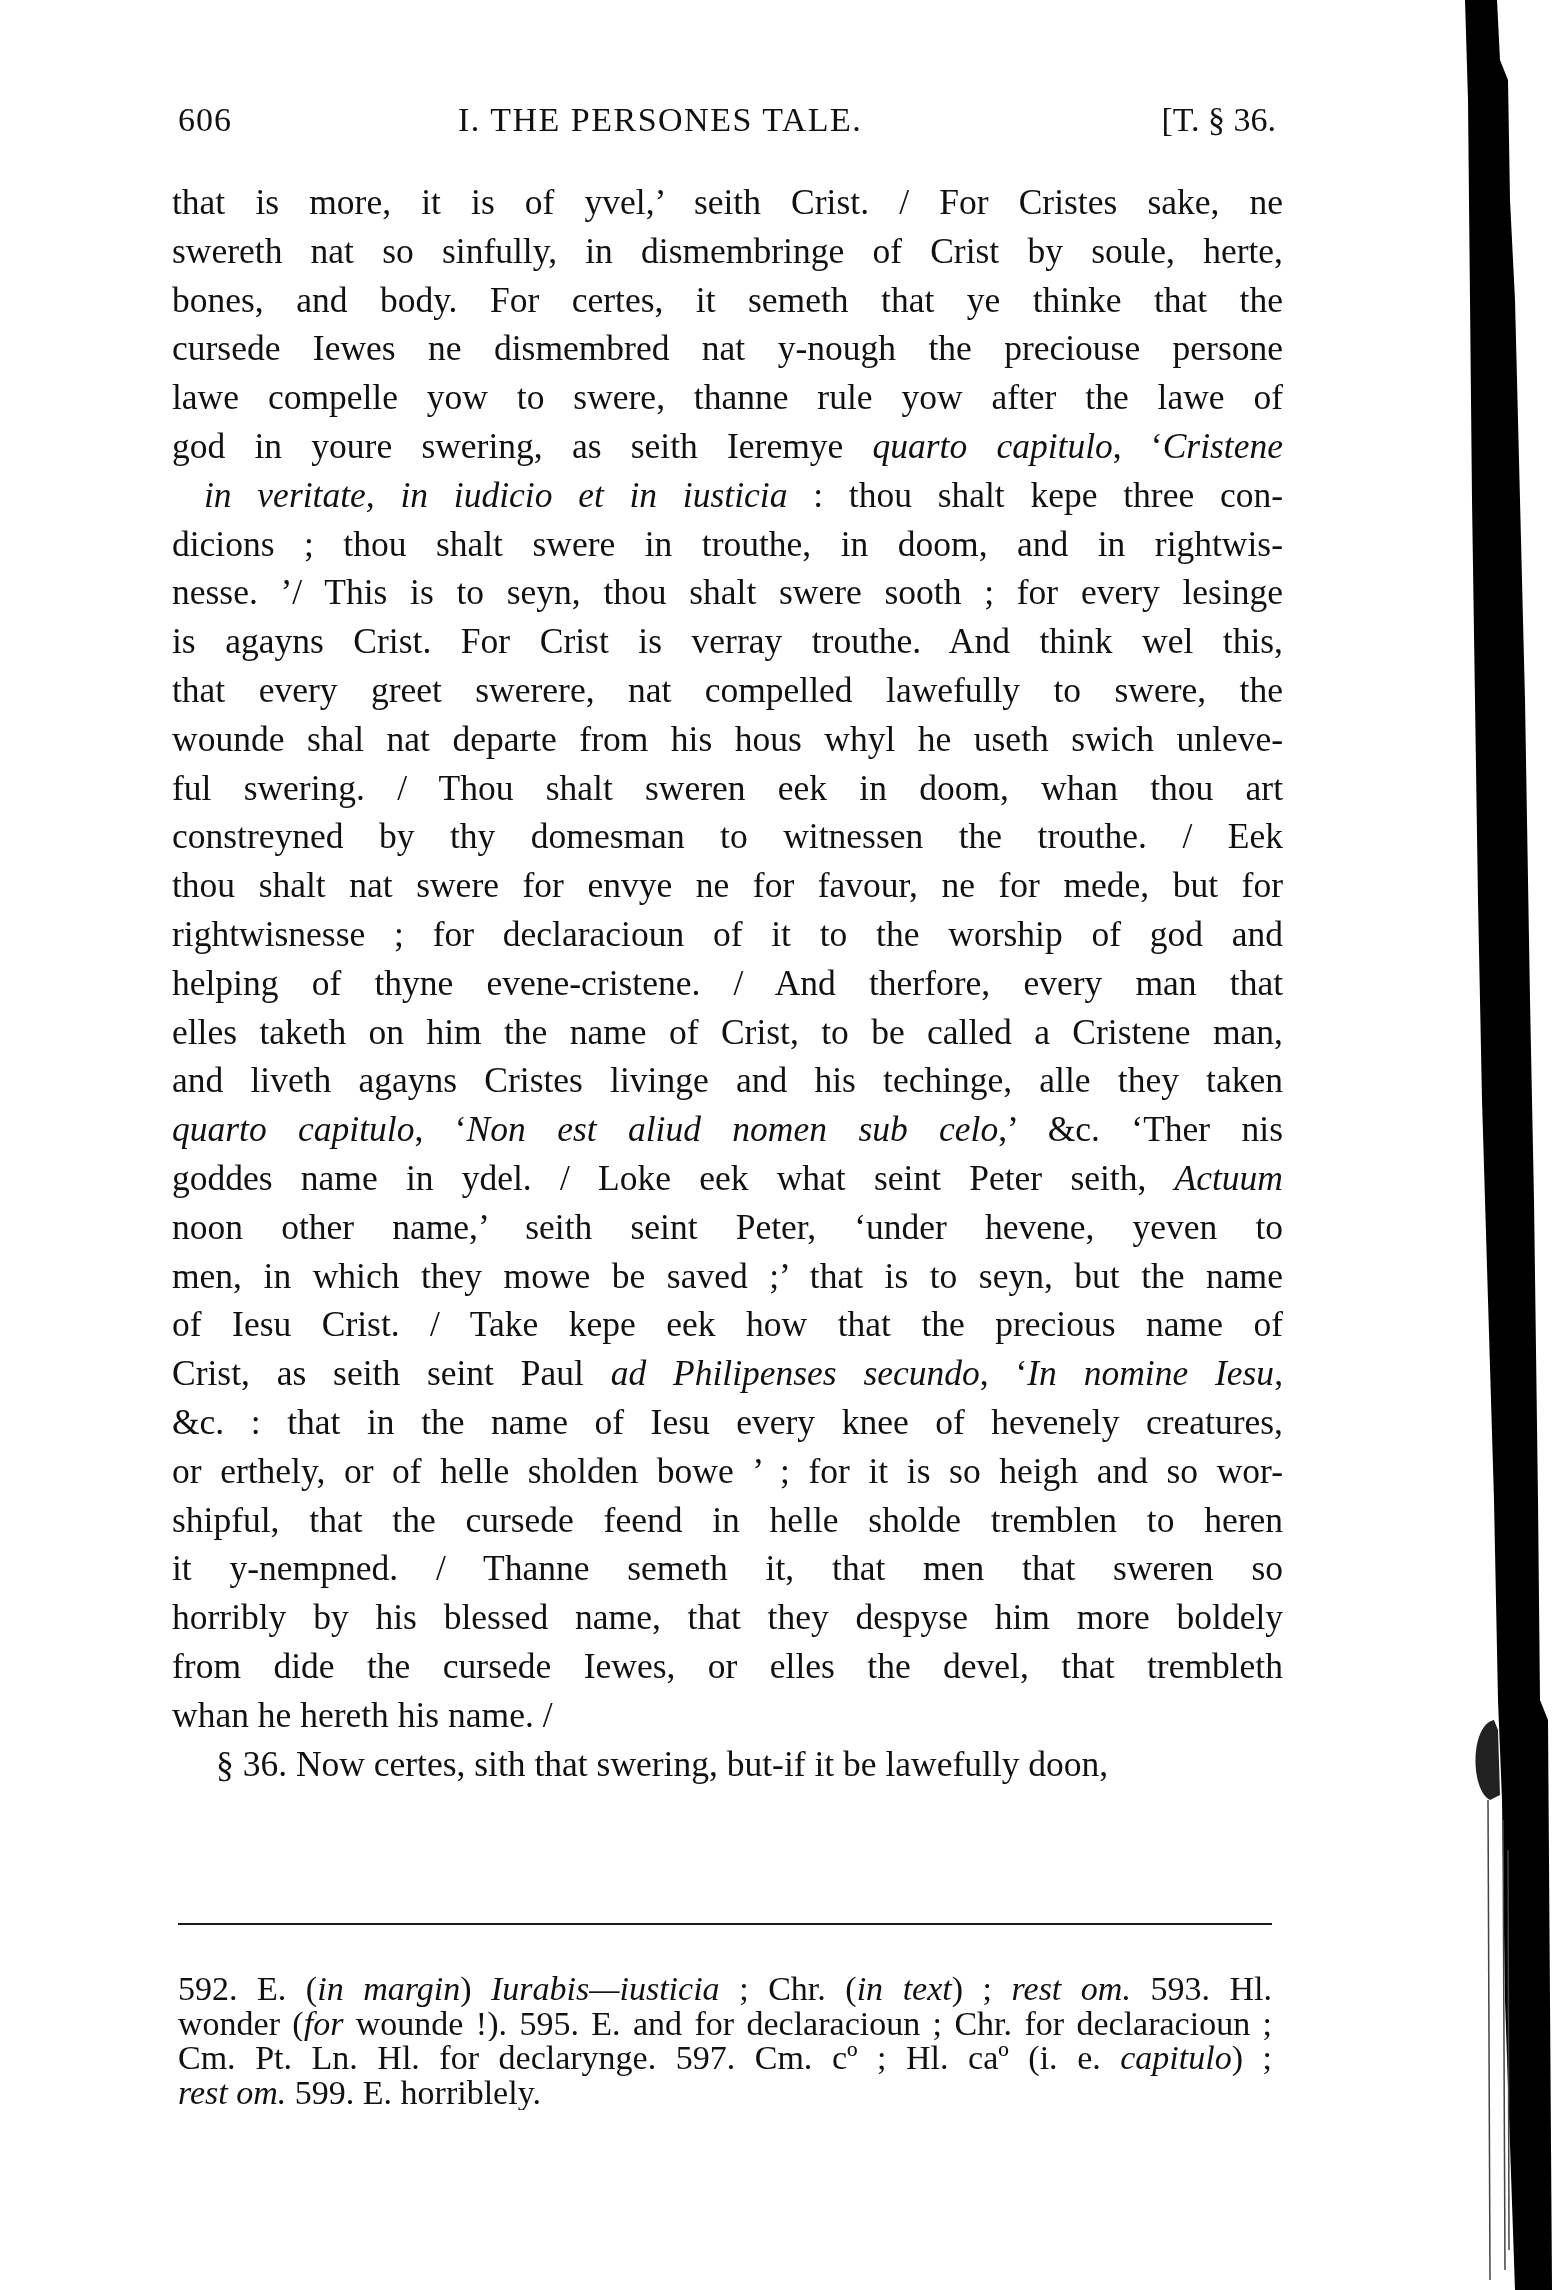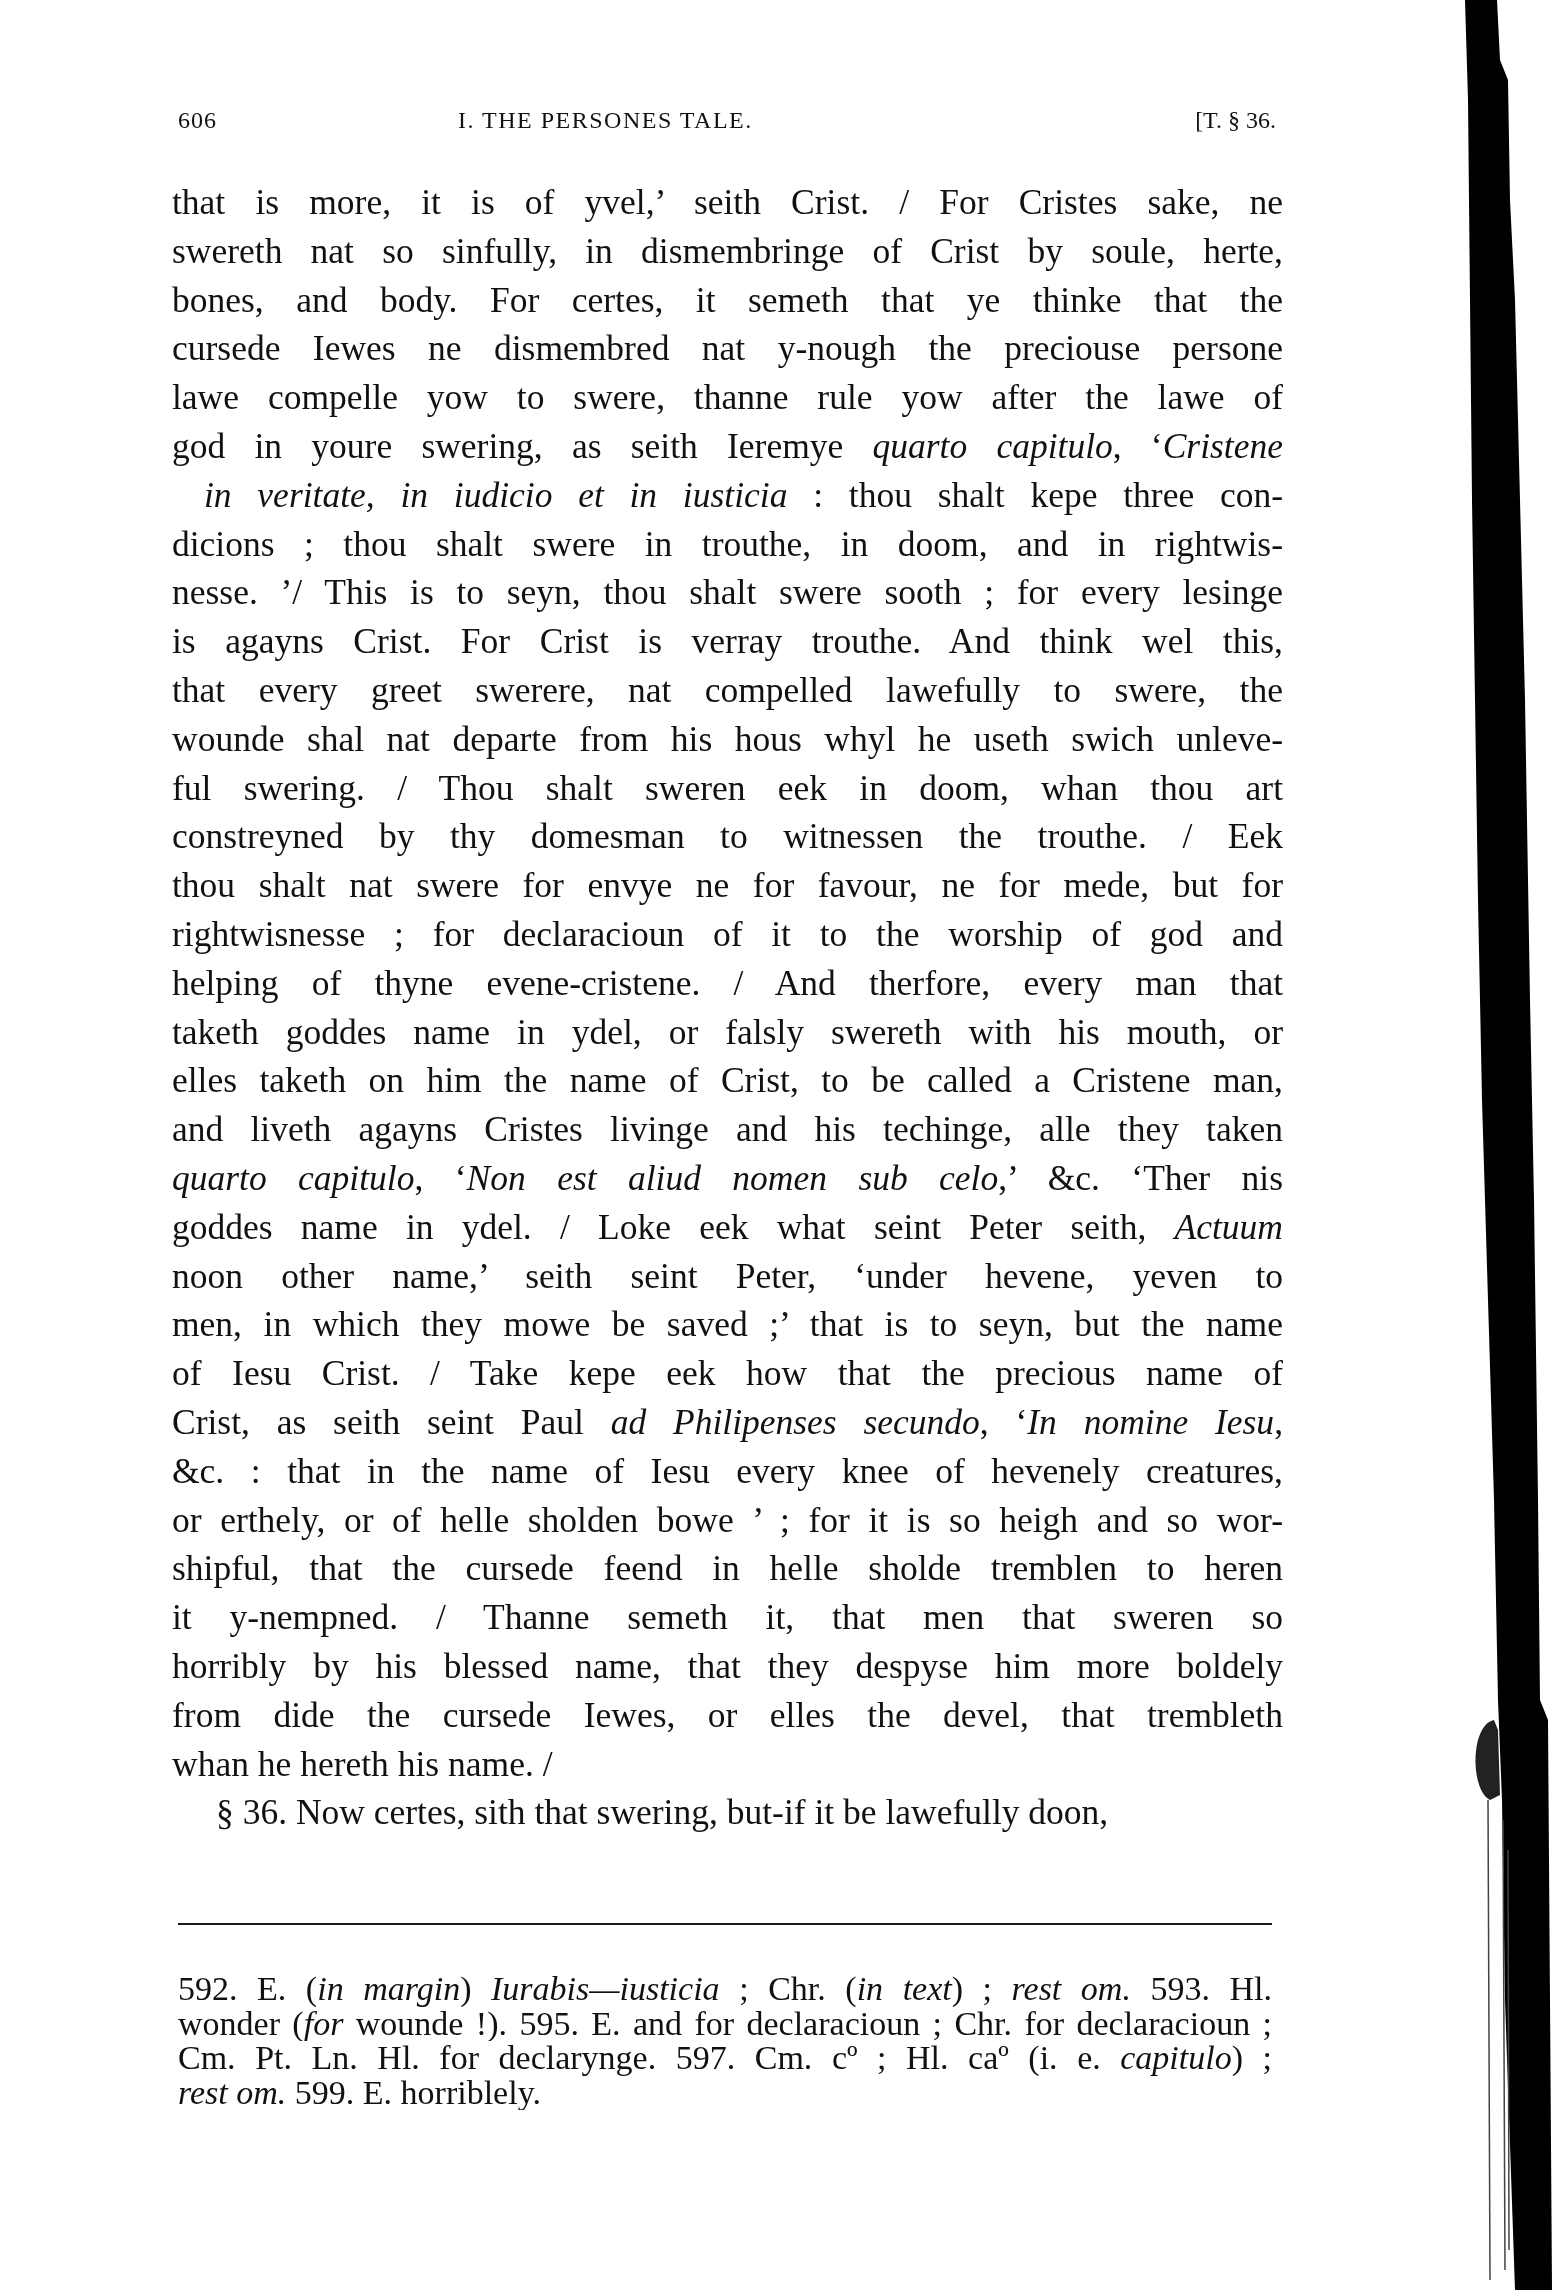--- a/index.html
+++ b/index.html
@@ -1,21 +1,21 @@
 <!DOCTYPE html>
 <html><head>
 <meta charset="utf-8">
 <style>
   html, body { margin: 0; padding: 0; background: #ffffff; }
   body { width: 1558px; height: 2290px; position: relative; overflow: hidden;
          font-family: "Liberation Serif", "DejaVu Serif", serif; color: #111111; }
   .page { position: absolute; left: 0; top: 0; width: 1558px; height: 2290px; }
 
   .running-head { position: absolute; top: 100px; left: 178px; width: 1098px; height: 40px;
-                  font-size: 24px; line-height: 40px; }
+                  font-size: 34px; line-height: 40px; }
   .rh-page { position: absolute; left: 0; top: 0; letter-spacing: 1px; }
   .rh-title { position: absolute; left: 280px; top: 0; letter-spacing: 1.5px; }
   .rh-ref { position: absolute; right: 0; top: 0; }
 
   .body-text { position: absolute; left: 172px; top: 178px; width: 1111px; }
   .line { position: relative; height: 48.8px; font-size: 35.5px; line-height: 48.8px;
           text-align: justify; text-align-last: justify; white-space: nowrap; }
   .line.last { text-align-last: left; }
   .line.indent { padding-left: 44px; }
   .it { font-style: italic; }
@@ -50,21 +50,20 @@
       <div class="line" style="white-space: normal; overflow: hidden;"><span>dicions ; thou shalt swere in trouthe, in doom, and in rightwis-</span></div>
       <div class="line" style="white-space: normal; overflow: hidden;"><span>nesse. ’/  This is to seyn, thou shalt swere sooth ; for every lesinge</span></div>
       <div class="line" style="white-space: normal; overflow: hidden;"><span>is agayns Crist.  For Crist is verray trouthe.  And think wel this,</span></div>
       <div class="line" style="white-space: normal; overflow: hidden;"><span>that every greet swerere, nat compelled lawefully to swere, the</span></div>
       <div class="line" style="white-space: normal; overflow: hidden;"><span>wounde shal nat departe from his hous whyl he useth swich unleve-</span></div>
       <div class="line" style="white-space: normal; overflow: hidden;"><span>ful swering. /  Thou shalt sweren eek in doom, whan thou art</span></div>
       <div class="line" style="white-space: normal; overflow: hidden;"><span>constreyned by thy domesman to witnessen the trouthe. /  Eek</span></div>
       <div class="line" style="white-space: normal; overflow: hidden;"><span>thou shalt nat swere for envye ne for favour, ne for mede, but for</span></div>
       <div class="line" style="white-space: normal; overflow: hidden;"><span>rightwisnesse ; for declaracioun of it to the worship of god and</span></div>
       <div class="line" style="white-space: normal; overflow: hidden;"><span>helping of thyne evene-cristene. /  And therfore, every man that</span></div>
-      <div class="line" style="white-space: normal; overflow: hidden;"><span>taketh goddes name in ydel, or falsly swereth with his mouth, or</span></div>
       <div class="line" style="white-space: normal; overflow: hidden;"><span>elles taketh on him the name of Crist, to be called a Cristene man,</span></div>
       <div class="line" style="white-space: normal; overflow: hidden;"><span>and liveth agayns Cristes livinge and his techinge, alle they taken</span></div>
       <div class="line" style="white-space: normal; overflow: hidden;"><span class="it">quarto capitulo</span><span>, ‘</span><span class="it">Non est aliud nomen sub celo</span><span>,’ &amp;c.  ‘Ther nis</span></div>
       <div class="line" style="white-space: normal; overflow: hidden;"><span>goddes name in ydel. /  Loke eek what seint Peter seith, </span><span class="it">Actuum</span></div>
       <div class="line" style="white-space: normal; overflow: hidden;"><span>noon other name,’ seith seint Peter, ‘under hevene, yeven to</span></div>
       <div class="line" style="white-space: normal; overflow: hidden;"><span>men, in which they mowe be saved ;’ that is to seyn, but the name</span></div>
       <div class="line" style="white-space: normal; overflow: hidden;"><span>of Iesu Crist. /  Take kepe eek how that the precious name of</span></div>
       <div class="line" style="white-space: normal; overflow: hidden;"><span>Crist, as seith seint Paul </span><span class="it">ad Philipenses secundo</span><span>, ‘</span><span class="it">In nomine Iesu</span><span>,</span></div>
       <div class="line" style="white-space: normal; overflow: hidden;"><span>&amp;c. : that in the name of Iesu every knee of hevenely creatures,</span></div>
       <div class="line" style="white-space: normal; overflow: hidden;"><span>or erthely, or of helle sholden bowe ’ ; for it is so heigh and so wor-</span></div>

